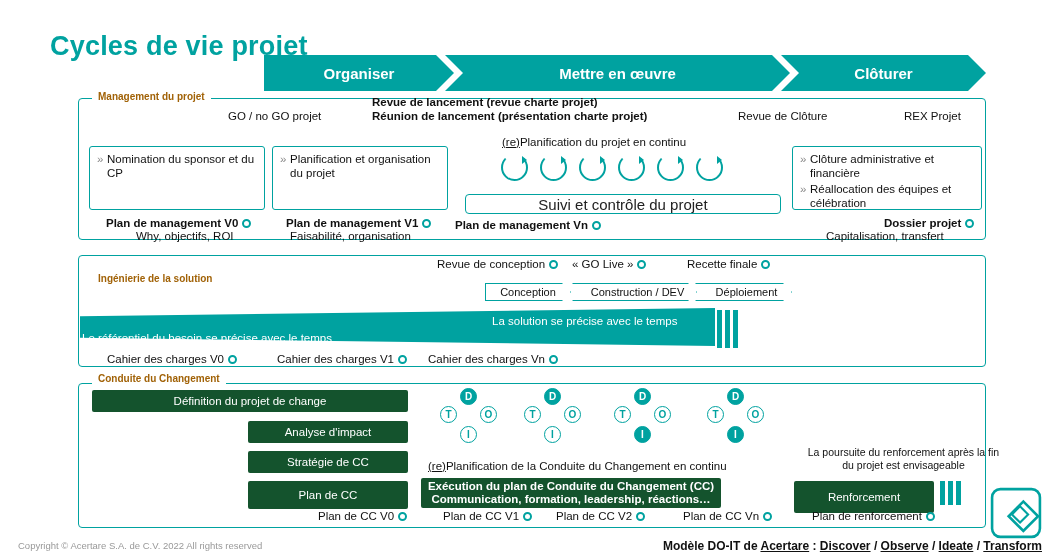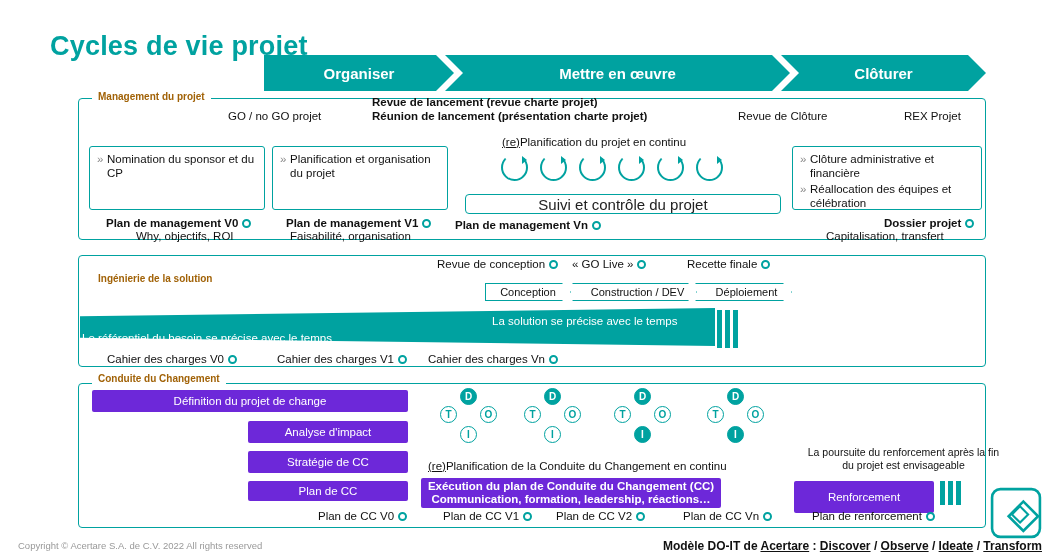--- a/index.html
+++ b/index.html
@@ -68,21 +68,21 @@
   .dot {
     display:inline-block; width:9px; height:9px;
     border:2px solid #00a2a0; border-radius:50%;
     vertical-align:middle; margin-left:4px;
     background:#fff;
   }
 
   
   .tealbar {
     position:absolute;
-    background:#6d28d9; color:#fff;
+    background:#14532d; color:#fff;
     display:flex; align-items:center; justify-content:center;
     font-size:11.5px; text-align:center;
     border-radius:2px;
   }
   .obar {
     position:absolute;
     border:1px solid #00a2a0; color:#222; background:#fff;
     display:flex; align-items:center; justify-content:center;
     font-size:15px; text-align:center;
     border-radius:4px;
@@ -207,21 +207,21 @@
 <div class="t" style="left:107px; top:353px;"><span>Cahier des charges V0</span><span class="dot"></span></div>
 <div class="t" style="left:277px; top:353px;"><span>Cahier des charges V1</span><span class="dot"></span></div>
 <div class="t" style="left:428px; top:353px;"><span>Cahier des charges Vn</span><span class="dot"></span></div>
 
 <div class="band" style="left:78px; top:383px; width:908px; height:145px;"></div>
 <div class="band-title" style="left:92px; top:373px;">Conduite du Changement</div>
 
 <div class="tealbar" style="left:92px; top:390px; width:316px; height:22px;">Définition du projet de change</div>
 <div class="tealbar" style="left:248px; top:421px; width:160px; height:22px;">Analyse d'impact</div>
 <div class="tealbar" style="left:248px; top:451px; width:160px; height:22px;">Stratégie de CC</div>
-<div class="tealbar" style="left:248px; top:481px; width:160px; height:20px;">Plan de CC</div>
+<div class="tealbar" style="left:248px; top:481px; width:160px; height:28px;">Plan de CC</div>
 
 <div class="doit" style="left:438px; top:388px;">
   <span class="f" style="left:22px; top:0px;">D</span>
   <span style="left:42px; top:18px;">O</span>
   <span style="left:22px; top:38px;">I</span>
   <span style="left:2px;  top:18px;">T</span>
 </div>
 <div class="doit" style="left:522px; top:388px;">
   <span class="f" style="left:22px; top:0px;">D</span>
   <span style="left:42px; top:18px;">O</span>

